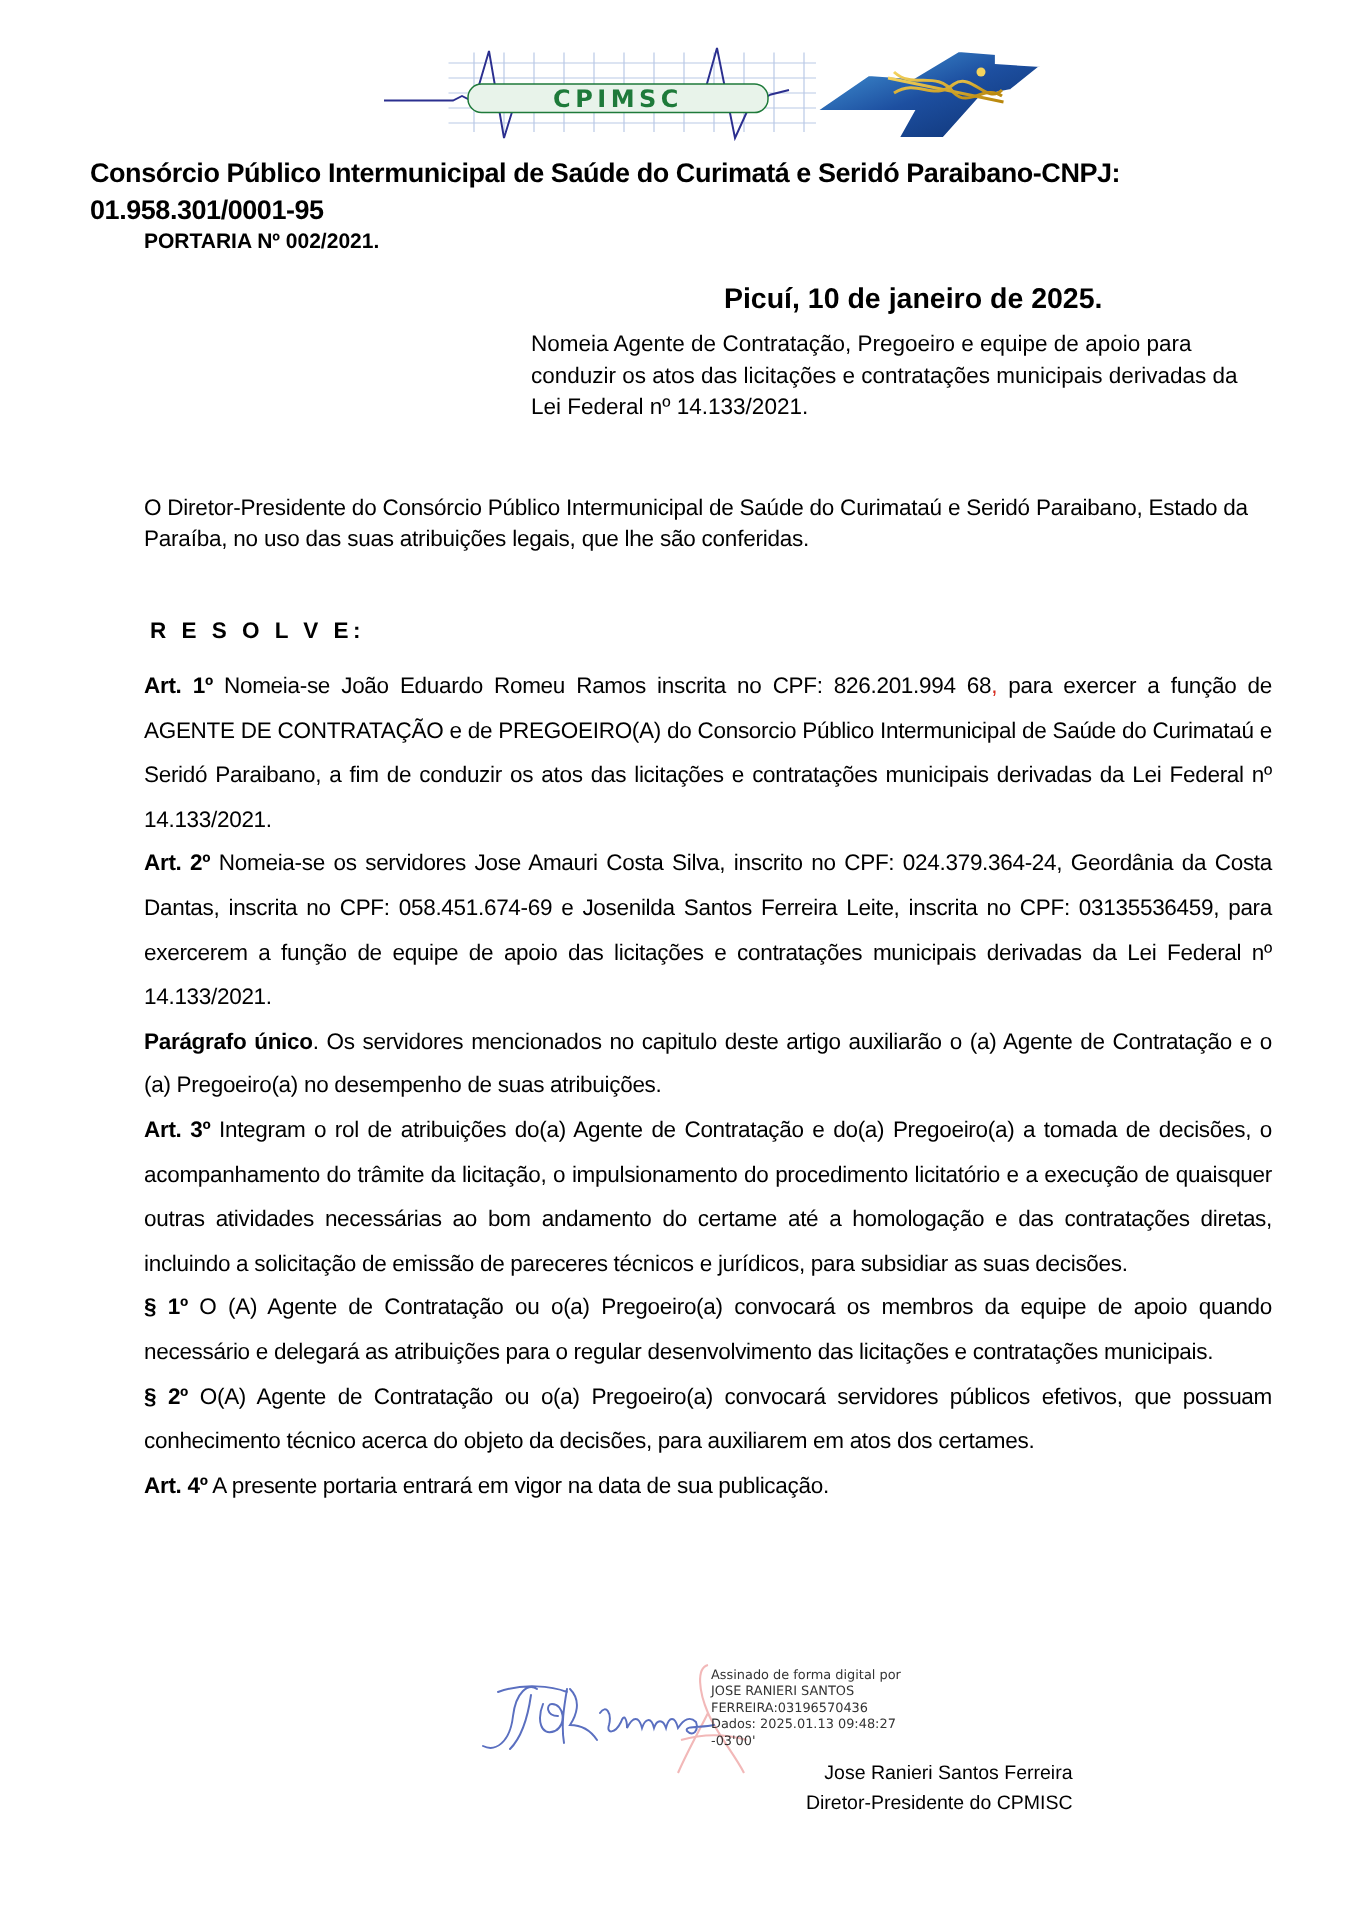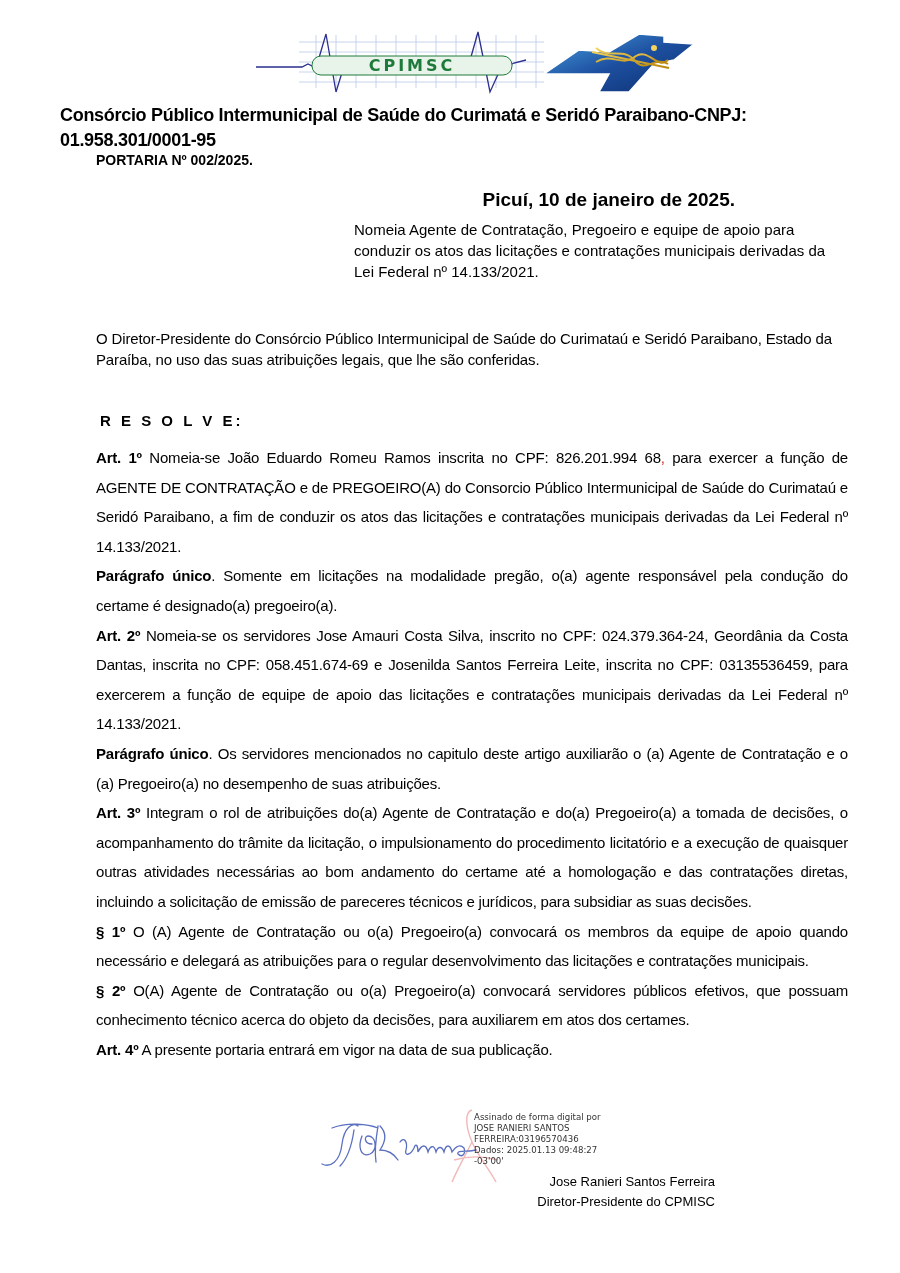--- a/index.html
+++ b/index.html
@@ -113,33 +113,32 @@
       </g>
       <circle cx="410" cy="18" r="3" fill="#f4d35e"></circle>
     </svg>
   </div>
 
   <div class="org-title">
     <div>Consórcio Público Intermunicipal de Saúde do Curimatá e Seridó Paraibano-CNPJ:</div>
     <div>01.958.301/0001-95</div>
   </div>
 
-  <div class="portaria-num">PORTARIA Nº 002/2025.</div>
+  <div class="portaria-num">PORTARIA Nº 002/2021.</div>
 
   <div class="place-date">Picuí, 10 de janeiro de 2025.</div>
 
   <div class="ementa">Nomeia Agente de Contratação, Pregoeiro e equipe de apoio para conduzir os atos das licitações e contratações municipais derivadas da Lei Federal nº 14.133/2021.</div>
 
   <div class="preambulo">O Diretor-Presidente do Consórcio Público Intermunicipal de Saúde do Curimataú e Seridó Paraibano, Estado da Paraíba, no uso das suas atribuições legais, que lhe são conferidas.</div>
 
   <div class="resolve">R E S O L V E:</div>
 
   <div class="body-text">
     <p><b>Art. 1º</b><span> Nomeia-se João Eduardo Romeu Ramos inscrita no CPF: 826.201.994 68</span><span class="red">,</span><span> para exercer a função de AGENTE DE CONTRATAÇÃO e de PREGOEIRO(A) do Consorcio Público Intermunicipal de Saúde do Curimataú e Seridó Paraibano, a fim de conduzir os atos das licitações e contratações municipais derivadas da Lei Federal nº 14.133/2021.</span></p>
-    <p><b>Parágrafo único</b><span>. Somente em licitações na modalidade pregão, o(a) agente responsável pela condução do certame é designado(a) pregoeiro(a).</span></p>
     <p><b>Art. 2º</b><span> Nomeia-se os servidores Jose Amauri Costa Silva, inscrito no CPF: 024.379.364-24, Geordânia da Costa Dantas, inscrita no CPF: 058.451.674-69 e Josenilda Santos Ferreira Leite, inscrita no CPF: 03135536459, para exercerem a função de equipe de apoio das licitações e contratações municipais derivadas da Lei Federal nº 14.133/2021.</span></p>
     <p><b>Parágrafo único</b><span>. Os servidores mencionados no capitulo deste artigo auxiliarão o (a) Agente de Contratação e o (a) Pregoeiro(a) no desempenho de suas atribuições.</span></p>
     <p><b>Art. 3º</b><span> Integram o rol de atribuições do(a) Agente de Contratação e do(a) Pregoeiro(a) a tomada de decisões, o acompanhamento do trâmite da licitação, o impulsionamento do procedimento licitatório e a execução de quaisquer outras atividades necessárias ao bom andamento do certame até a homologação e das contratações diretas, incluindo a solicitação de emissão de pareceres técnicos e jurídicos, para subsidiar as suas decisões.</span></p>
     <p><b>§ 1º</b><span> O (A) Agente de Contratação ou o(a) Pregoeiro(a) convocará os membros da equipe de apoio quando necessário e delegará as atribuições para o regular desenvolvimento das licitações e contratações municipais.</span></p>
     <p><b>§ 2º</b><span> O(A) Agente de Contratação ou o(a) Pregoeiro(a) convocará servidores públicos efetivos, que possuam conhecimento técnico acerca do objeto da decisões, para auxiliarem em atos dos certames.</span></p>
     <p><b>Art. 4º</b><span> A presente portaria entrará em vigor na data de sua publicação.</span></p>
   </div>
 
   <div class="sig-area">
     <svg class="sig-watermark" viewBox="0 0 50 78">

